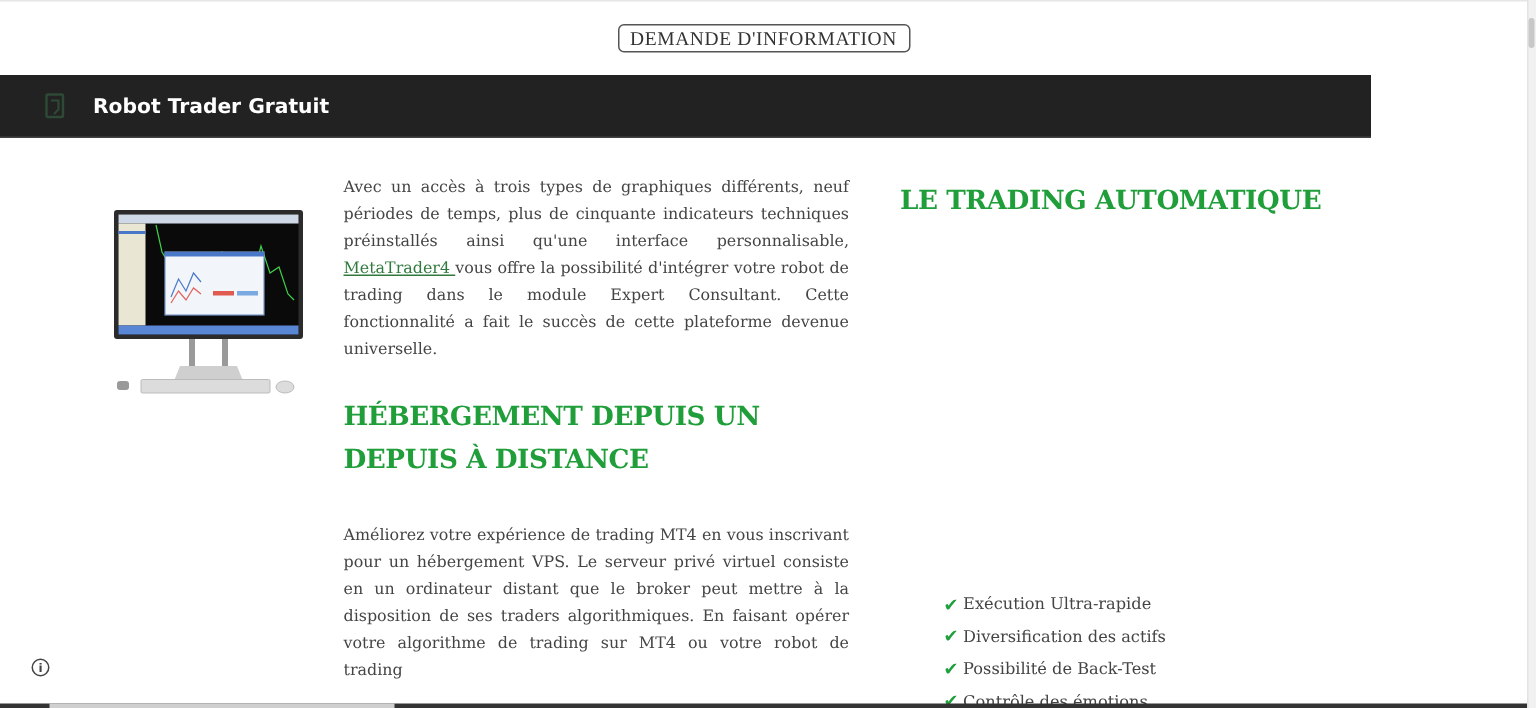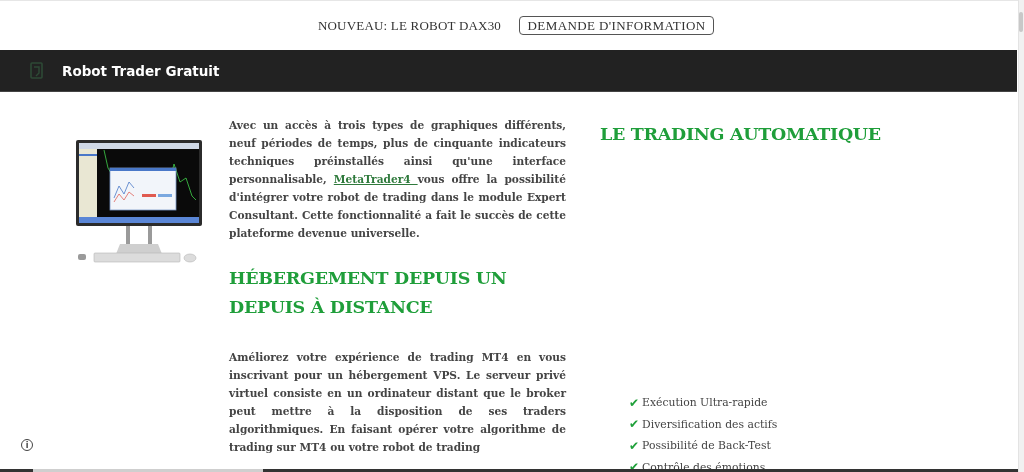--- a/index.html
+++ b/index.html
@@ -14,21 +14,21 @@
   }
   .topbar .promo { font-family: "Liberation Serif", serif; font-size: 13px; color: #333; letter-spacing: 0.2px; margin-left: 14px; }
   .topbar .info-btn {
     font-family: "Liberation Serif", serif; font-size: 13px; color: #333; letter-spacing: 0.4px;
     border: 1px solid #555; border-radius: 4px; background: #fff;
     width: 195px; height: 19px; display: flex; align-items: center; justify-content: center;
     cursor: pointer;
   }
 
   .navbar {
-    position: absolute; left: 0; top: 50px; width: 1017px; height: 42px;
+    position: absolute; left: 0; top: 50px; width: 914px; height: 42px;
     background: #222222; display: flex; align-items: center;
     border-bottom: 1px solid #444;
   }
   .navbar .logo { width: 14px; height: 18px; margin-left: 30px; margin-right: 18px; position: relative; }
   .navbar .title { font-family: "DejaVu Sans", sans-serif; font-weight: bold; font-size: 13.5px; color: #fff; }
 
   .scrollbar-track { position: absolute; right: 0; top: 0; width: 6px; height: 472px; background: #f1f1f1; border-left: 1px solid #e3e3e3; }
   .scrollbar-thumb { position: absolute; right: 1px; top: 12px; width: 4px; height: 20px; background: #c8c8c8; border-radius: 2px; }
 
   .computer { position: absolute; left: 74px; top: 138px; width: 130px; height: 130px; }
@@ -36,21 +36,20 @@
   .col-left { position: absolute; left: 229px; top: 116px; width: 337px; }
   .col-right { position: absolute; left: 600px; top: 120px; width: 336px; }
 
   h2 {
     font-family: "DejaVu Serif", serif; font-weight: bold; color: #1f9e3a;
     font-size: 17.5px; line-height: 29px; letter-spacing: -0.3px;
   }
   p.body {
     font-family: "DejaVu Serif", serif; font-size: 10.6px; line-height: 18px; color: #444;
     text-align: justify;
-    font-weight: bold;
   }
   a.inline-link { color: #2f7a3c; text-decoration: underline; }
 
   .h-meta { margin-bottom: 8px; }
   .p-meta { margin-bottom: 22px; }
   .h-host { margin-bottom: 26px; }
 
   .h-auto { margin-bottom: 10px; }
   .p-auto1 { margin-bottom: 8px; }
 
@@ -64,21 +63,20 @@
     display: flex; align-items: center; justify-content: center;
     font-family: "DejaVu Sans", sans-serif; font-size: 8px; color: #444; font-weight: bold;
   }
   .bottom-edge { position: absolute; left: 0; top: 469px; width: 1018px; height: 3px; background: #333; }
   .bottom-edge .seg { position: absolute; left: 33px; top: 0; width: 230px; height: 3px; background: #cfcfcf; }
 </style>
 </head>
 <body>
 
 <div class="topbar">
-  <span class="promo">NOUVEAU: LE ROBOT DAX30</span>
   <div class="info-btn">DEMANDE D'INFORMATION</div>
 </div>
 
 <div class="navbar">
   <span class="logo">
     <svg width="14" height="18" viewBox="0 0 14 18">
       <rect x="1" y="1" width="11" height="15" rx="1" fill="none" stroke="#2e4a36" stroke-width="1.6"></rect>
       <path d="M4 5 h5 v6 l-3 3" fill="none" stroke="#2e4a36" stroke-width="1.4"></path>
     </svg>
   </span>

